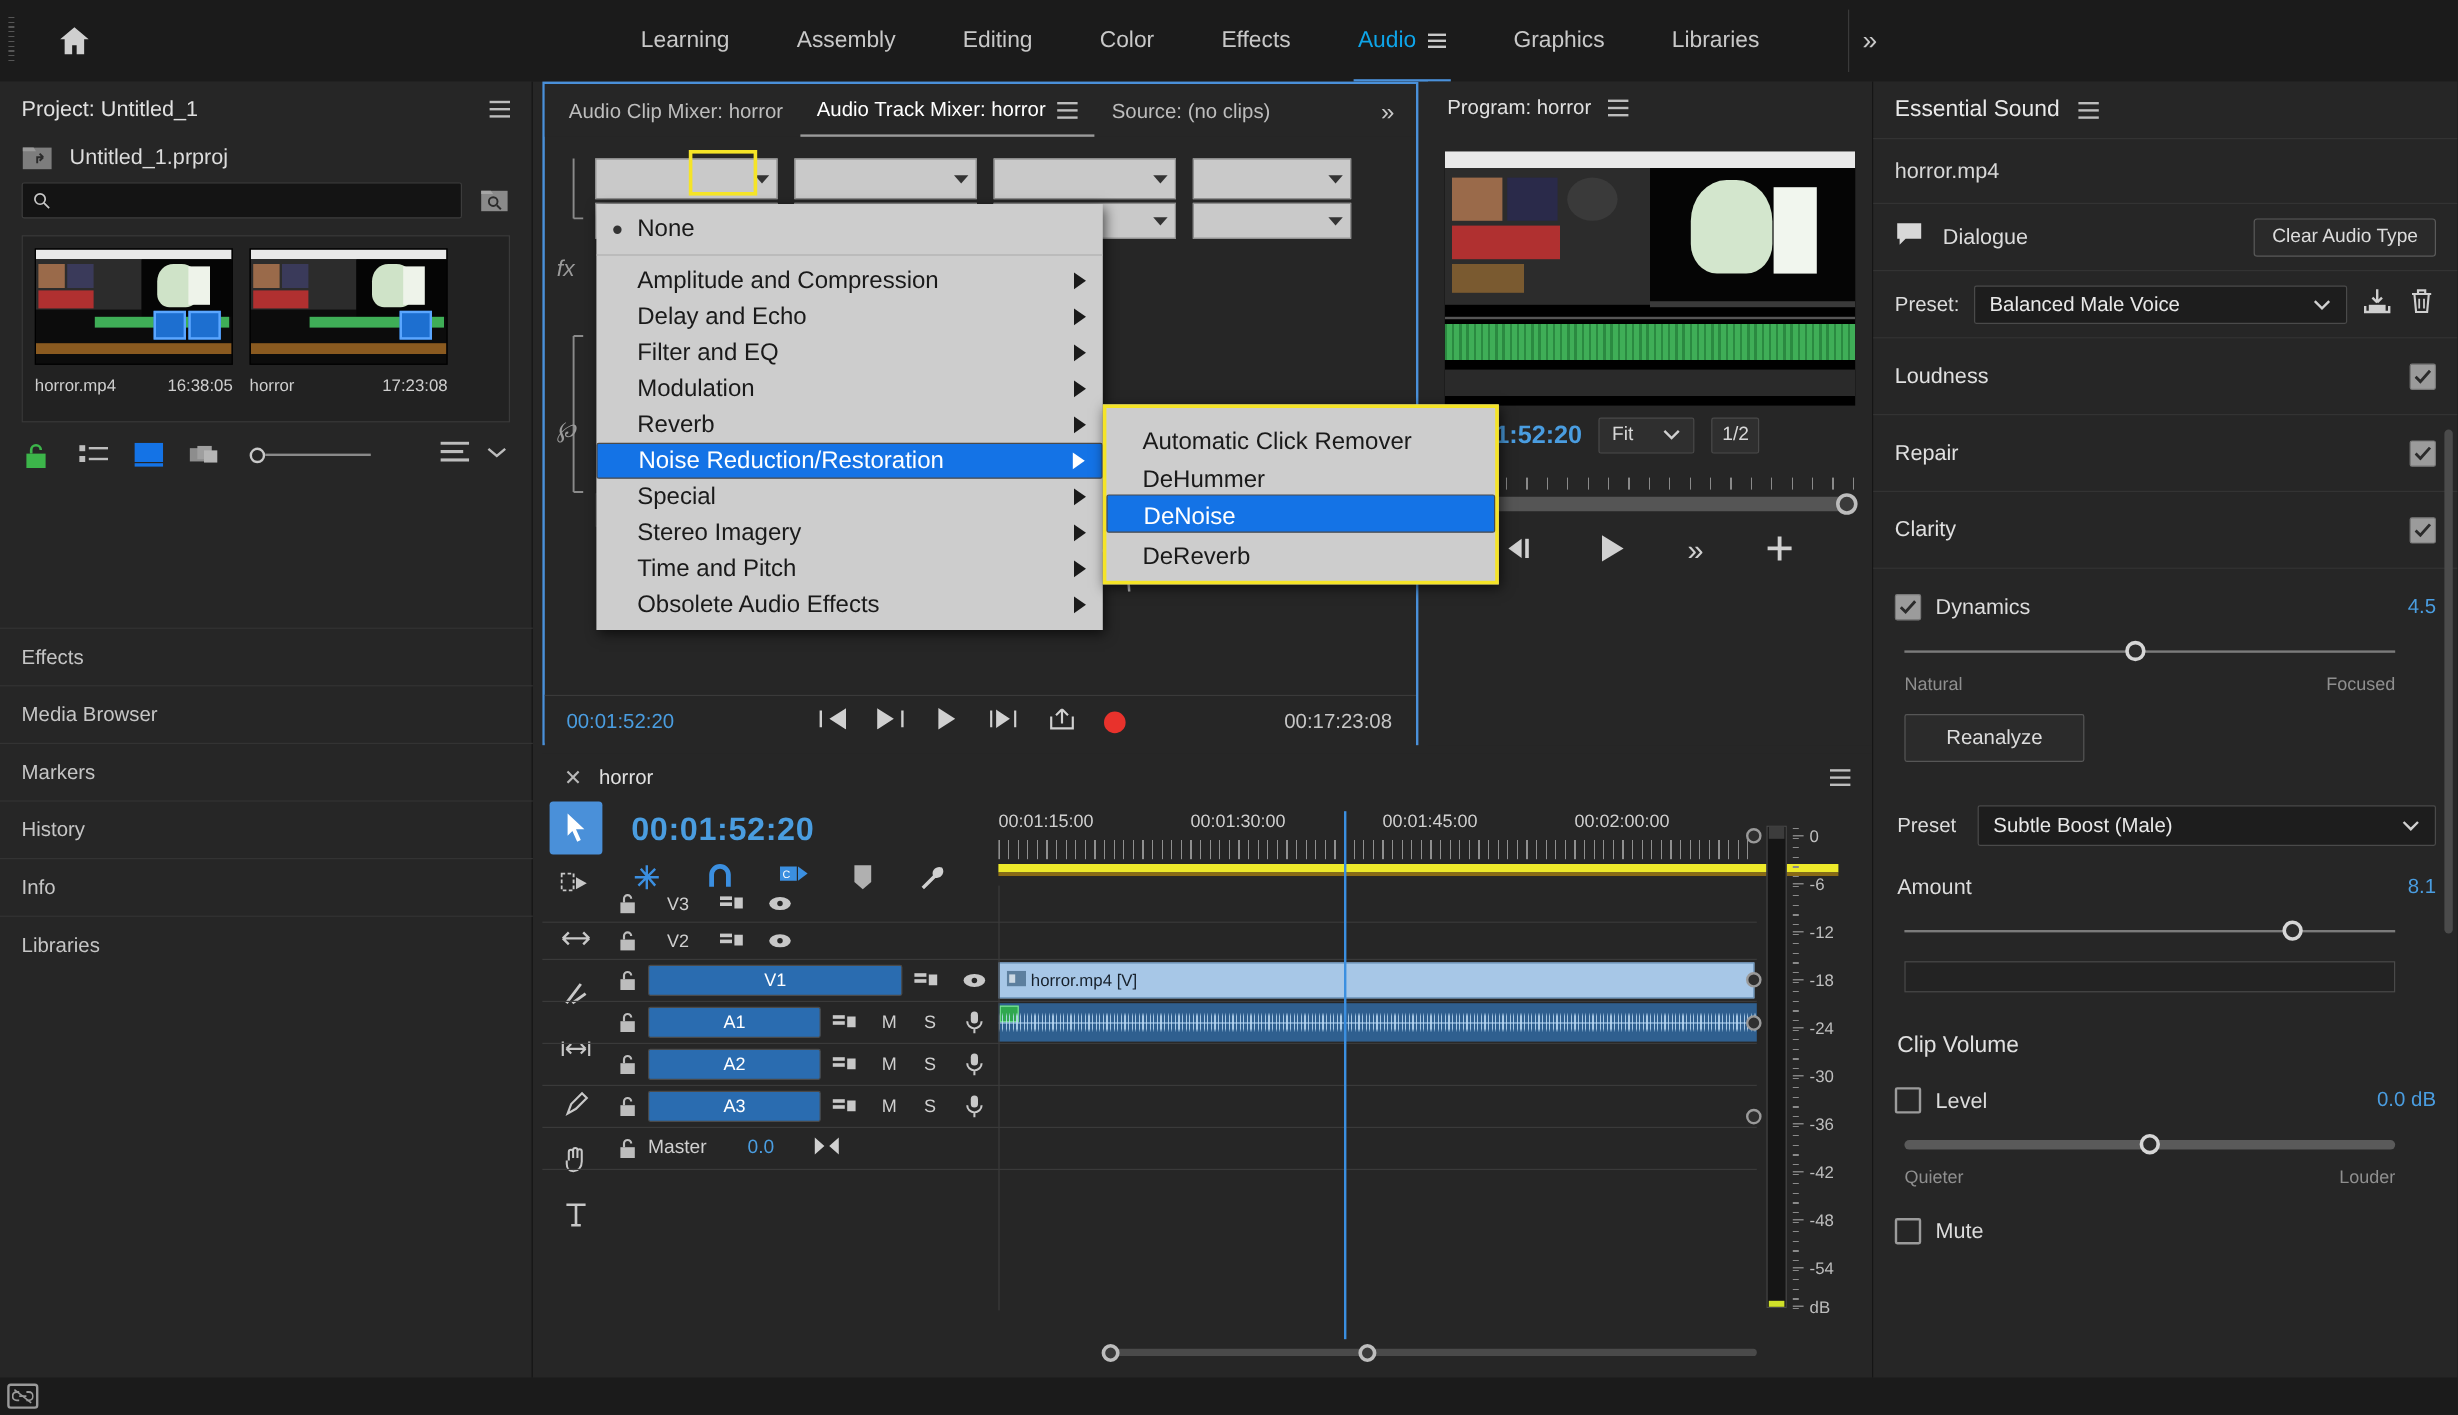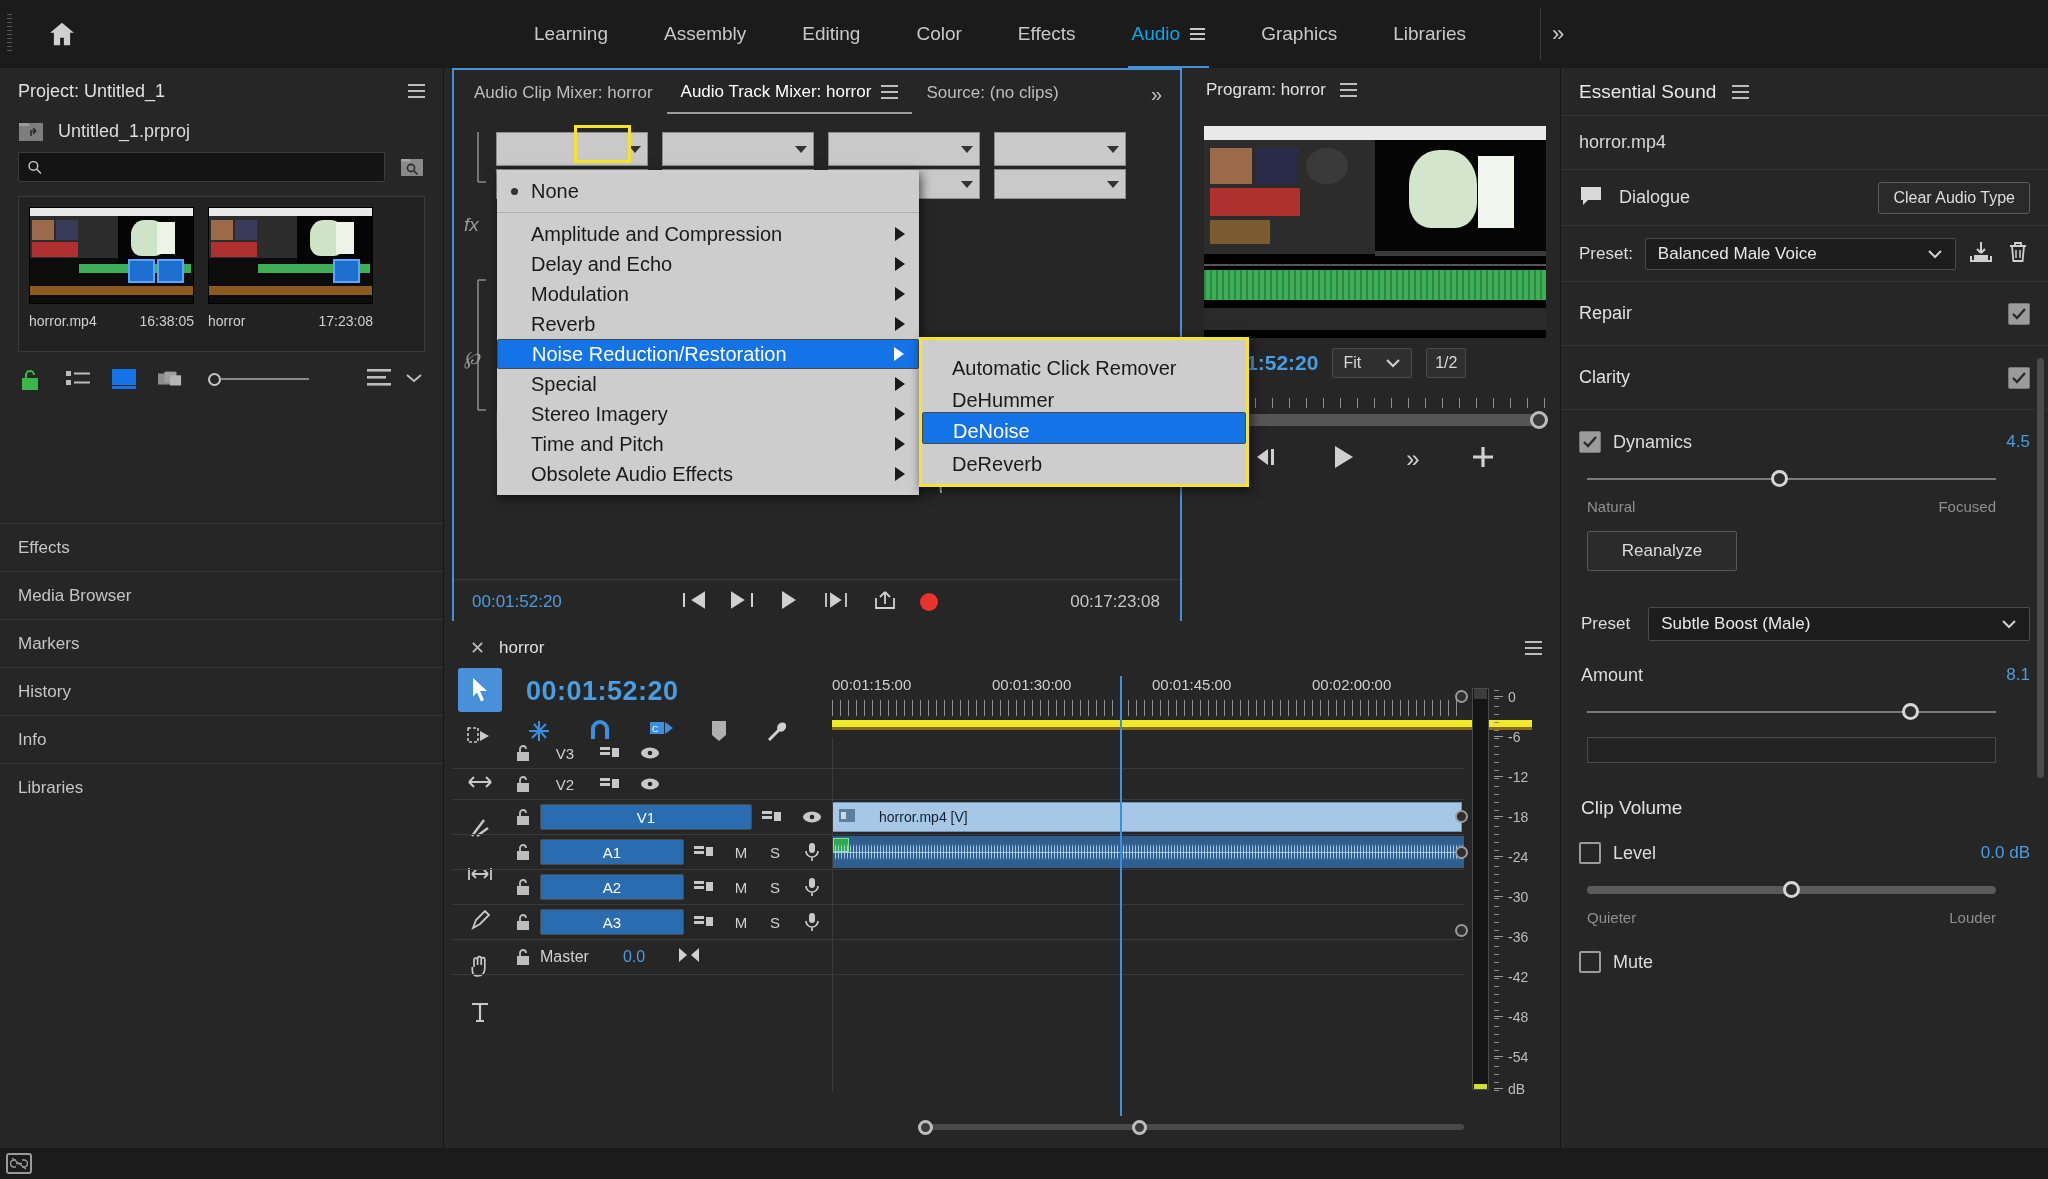--- a/index.html
+++ b/index.html
@@ -198,21 +198,21 @@
   .tname {
     width: 50px; height: 26px; display:flex;align-items:center;justify-content:center;
     font-size:15px; color:#cfcfcf;
   }
   .tname.sel { background:#2a6cb0; color:#fff; border-radius:2px; }
   .tico { width: 40px; display:flex; justify-content:center; }
   .ms { width: 34px; text-align:center; font-size:15px; color:#cfcfcf;}
   .trk-lane { flex:1; height: 100%; position:relative; }
   .vclip {
     position:absolute; left: 0; top:2px; bottom:2px; right: 0; background:#a7c7e7;
-    border:1px solid #6d94bb; display:flex; align-items:center; padding-left:6px; gap:24px;
+    border:1px solid #6d94bb; display:flex; align-items:center; padding-left:6px; gap:4px;
     font-size:14px; color:#16202b;
   }
   .aclip { position:absolute; left:0; right:0; top:1px; bottom:1px; background:#2f5f8f; overflow:hidden; }
   .tl-scroll { position:absolute; left: 470px; right: 96px; bottom: 14px; height: 14px; }
   .tl-scroll-track { position:absolute; left:0;right:0;top:4px;height:6px;background:#4a4a4a;border-radius:3px;}
   .tl-scroll-knob { position:absolute; top:0; width:15px;height:15px;border-radius:50%;background:#3a3a3a;border:3px solid #bdbdbd;}
   .tl-meter { position:absolute; right: 6px; top: 48px; bottom: 40px; width: 86px; }
   .meter-bar { position:absolute; left: 4px; top: 12px; bottom: 18px; width: 17px; background:#151515; border:1px solid #4a4a4a;}
   .meter-scale { position:absolute; left: 26px; top: 0; bottom: 0; width: 58px; font-size:14px; color:#bdbdbd;}
   .msl { position:absolute; left: 14px; }
@@ -676,20 +676,28 @@
           </svg>
       </span>
       <span>
         <svg width="24" height="24" viewBox="0 0 24 24">
             <path d="M4 6h16M9 6V3h6v3M6 6l1.4 15h9.2L18 6" stroke="#cfcfcf" stroke-width="1.8" fill="none"></path>
             <path d="M10 10v8M14 10v8" stroke="#cfcfcf" stroke-width="1.5"></path>
           </svg>
       </span>
     </div>
 
+    <div class="es-section">
+      <span>Loudness</span>
+      <span class="cbox" style="margin-left:auto">
+        <svg width="14" height="12" viewBox="0 0 14 12">
+            <path d="M1 6l4 4 8-9" stroke="#2a2a2a" stroke-width="2.4" fill="none"></path>
+          </svg>
+      </span>
+    </div>
     <div class="es-section">
       <span>Repair</span>
       <span class="cbox" style="margin-left:auto">
         <svg width="14" height="12" viewBox="0 0 14 12">
             <path d="M1 6l4 4 8-9" stroke="#2a2a2a" stroke-width="2.4" fill="none"></path>
           </svg>
       </span>
     </div>
     <div class="es-section">
       <span>Clarity</span>
@@ -1114,20 +1122,24 @@
     <div class="mi-sep"></div>
     <div class="mi">
       <span>Amplitude and Compression</span>
       <span class="mi-arrow"></span>
     </div>
     <div class="mi">
       <span>Delay and Echo</span>
       <span class="mi-arrow"></span>
     </div>
     <div class="mi">
+      <span>Filter and EQ</span>
+      <span class="mi-arrow"></span>
+    </div>
+    <div class="mi">
       <span>Modulation</span>
       <span class="mi-arrow"></span>
     </div>
     <div class="mi">
       <span>Reverb</span>
       <span class="mi-arrow"></span>
     </div>
     <div class="mi sel">
       <span>Noise Reduction/Restoration</span>
       <span class="mi-arrow"></span>

